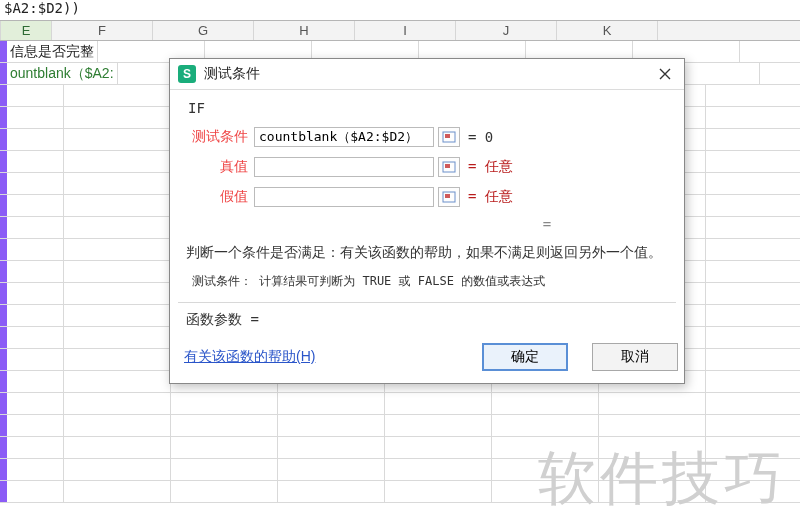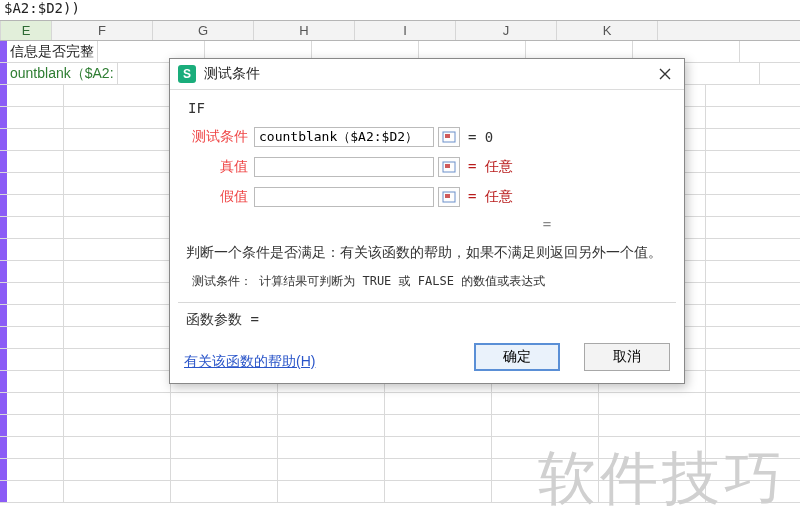--- a/index.html
+++ b/index.html
@@ -43,21 +43,21 @@
     display:inline-flex; align-items:center; justify-content:center; cursor:pointer;
     background:#fdfdfd; box-sizing:border-box;}
   .refbtn svg { display:block; }
   .argres { margin-left:8px; color:#b91c1c; }
   .argres.strong { color:#333; }
   .eqline { text-align:center; color:#888; margin:6px 0 2px 240px; }
   .desc { margin:10px 2px 0 2px; font-size:14px; line-height:1.5; }
   .desc2 { margin:10px 2px 0 8px; font-size:12px; }
   .hr { border-top:1px solid #d8d8d8; margin:12px -6px 8px -6px; }
   .resline { margin:2px 0 8px 2px; font-size:14px; }
-  .footer { display:flex; align-items:flex-end; padding:0 14px 12px 14px; }
+  .footer { display:flex; align-items:center; padding:0 6px 12px 14px; }
   .help { color:#2a55c9; text-decoration:underline; font-size:14px; cursor:pointer;
     font-family:"SimSun",sans-serif; }
   .spacer { flex:1; }
   .btn { min-width:86px; height:28px; border:1px solid #a8a8a8; background:#f3f3f3;
     margin-left:24px; font-size:14px; font-family:"SimSun",sans-serif; cursor:pointer; }
   .btn.primary { border:2px solid #5a8fd6; background:#eaf2fb; }
   .watermark { position:absolute; right:14px; bottom:-6px; font-size:58px; color:#d0d0d0;
     font-family:"Microsoft YaHei","SimHei",sans-serif; letter-spacing:4px; pointer-events:none;
     z-index:0;}
 </style>

